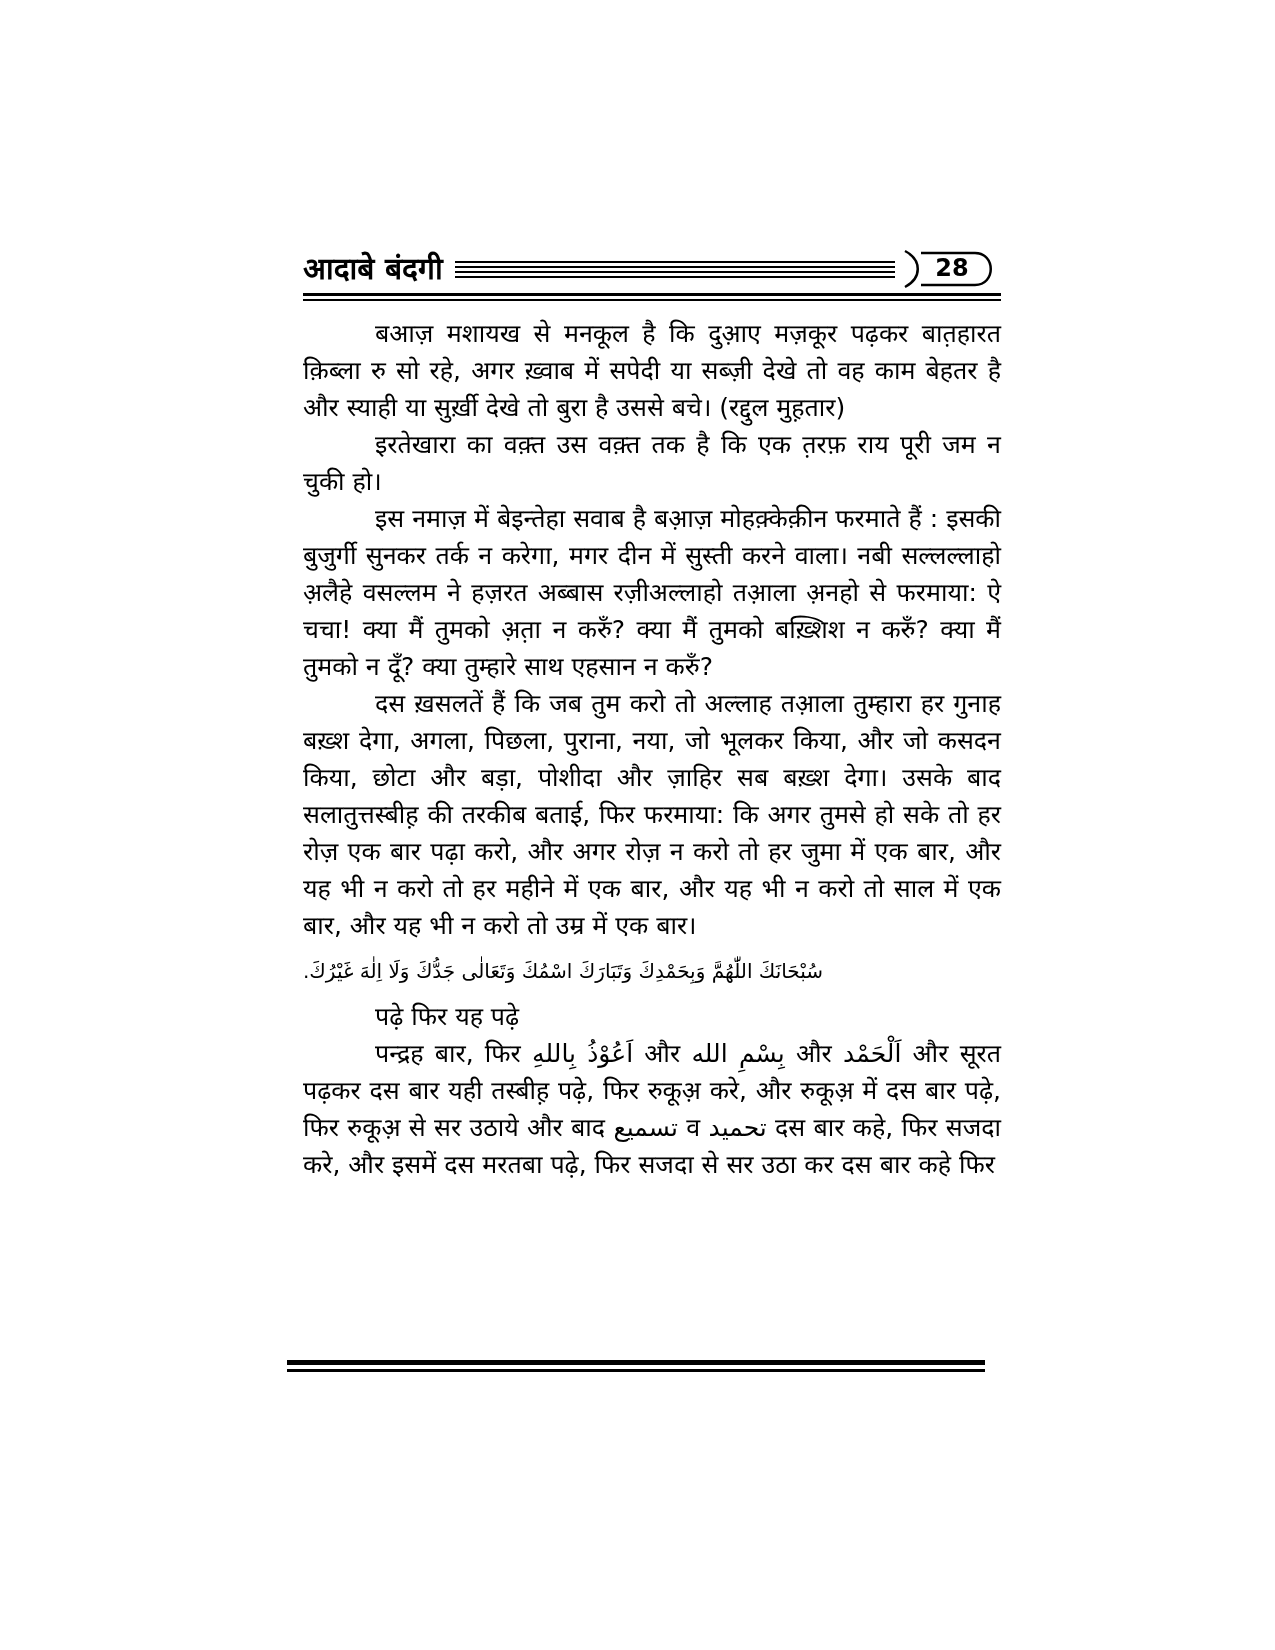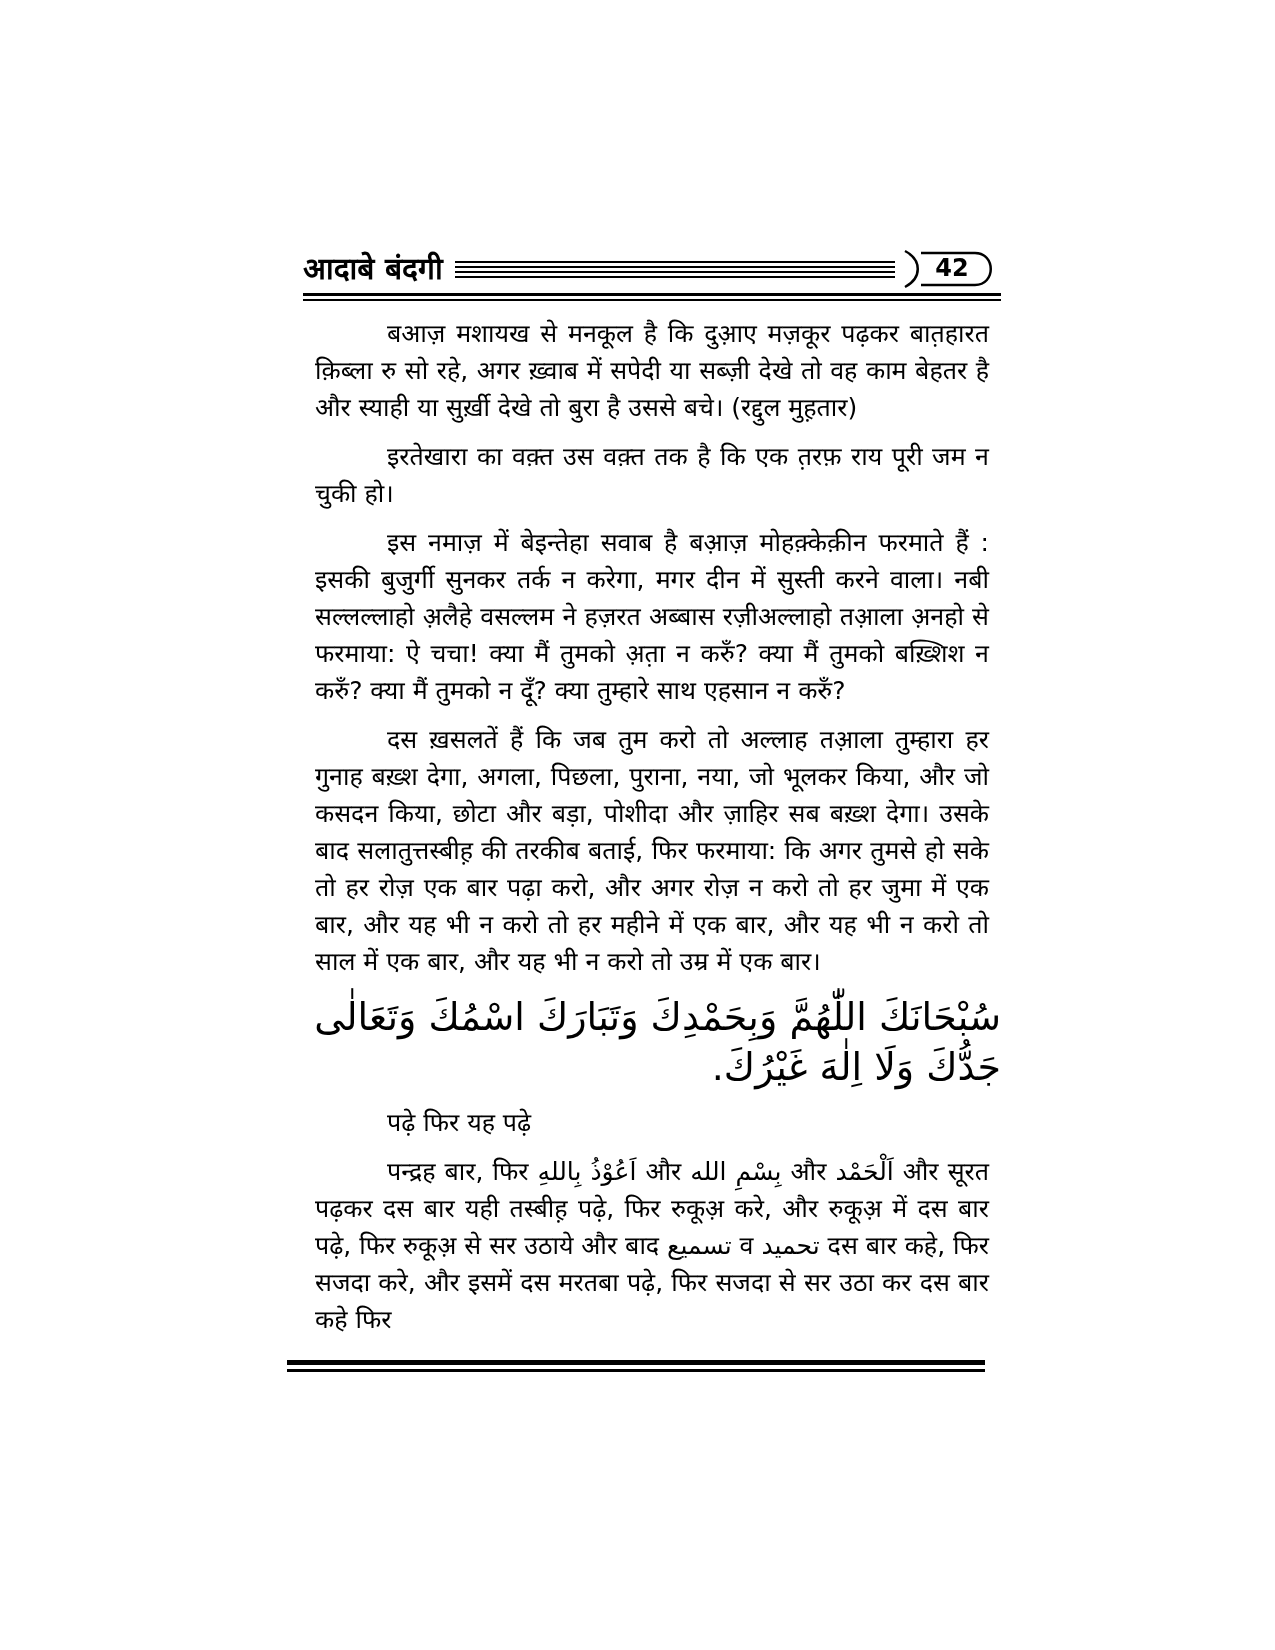--- a/index.html
+++ b/index.html
@@ -66,35 +66,35 @@
     border-bottom: 2px solid #000;
   }
   
   .body-text {
     margin-top: 14px;
     font-size: 25px;
     line-height: 37px;
     text-align: justify;
   }
   .body-text p {
-    margin: 12px;
+    margin: 0;
     text-indent: 72px;
   }
   .section-heading {
     font-size: 29px;
     font-weight: bold;
     margin: 14px 0 8px 60px;
     line-height: 40px;
     text-align: left;
   }
   .arabic-line {
     direction: rtl;
-    text-align: right;
+    text-align: left;
     text-indent: 0 !important;
-    font-size: 38px;
+    font-size: 20px;
     line-height: 50px;
     margin: 2px 0 !important;
   }
   
   .footer-rule {
     position: absolute;
     left: 287px;
     top: 1360px;
     width: 698px;
     height: 4px;
@@ -115,21 +115,21 @@
           <div class="hline"></div>
           <div class="hline"></div>
           <div class="hline"></div>
           <div class="hline"></div>
         </div>
         <div class="page-badge">
           <svg width="104" height="42" viewBox="0 0 104 42">
             <path d="M8 3 C25 12 25 30 8 39" fill="none" stroke="#000" stroke-width="2.5"></path>
             <path d="M24 5 H78 C99 5 99 37 78 37 H24" fill="none" stroke="#000" stroke-width="2.5"></path>
           </svg>
-          <span class="page-num">42</span>
+          <span class="page-num">28</span>
         </div>
       </div>
       <div class="header-double-rule"></div>
     </header>
 
     <main class="body-text">
       <p>बआज़ मशायख से मनकूल है कि दुआ़ए मज़कूर पढ़कर बात़हारत क़िब्ला रु सो रहे, अगर ख़्वाब में सपेदी या सब्ज़ी देखे तो वह काम बेहतर है और स्याही या सुर्ख़ी देखे तो बुरा है उससे बचे। (रद्दुल मुह़तार)</p>
       <p>इरतेखारा का वक़्त उस वक़्त तक है कि एक त़रफ़ राय पूरी जम न चुकी हो।</p>
       <p>इस नमाज़ में बेइन्तेहा सवाब है बआ़ज़ मोहक़्केक़ीन फरमाते हैं : इसकी बुजुर्गी सुनकर तर्क न करेगा, मगर दीन में सुस्ती करने वाला। नबी सल्लल्लाहो अ़लैहे वसल्लम ने हज़रत अब्बास रज़ीअल्लाहो तआ़ला अ़नहो से फरमाया: ऐ चचा! क्या मैं तुमको अ़त़ा न करुँ? क्या मैं तुमको बख़्शिश न करुँ? क्या मैं तुमको न दूँ? क्या तुम्हारे साथ एहसान न करुँ?</p>
       <p>दस ख़सलतें हैं कि जब तुम करो तो अल्लाह तआ़ला तुम्हारा हर गुनाह बख़्श देगा, अगला, पिछला, पुराना, नया, जो भूलकर किया, और जो कसदन किया, छोटा और बड़ा, पोशीदा और ज़ाहिर सब बख़्श देगा। उसके बाद सलातुत्तस्बीह़ की तरकीब बताई, फिर फरमाया: कि अगर तुमसे हो सके तो हर रोज़ एक बार पढ़ा करो, और अगर रोज़ न करो तो हर जुमा में एक बार, और यह भी न करो तो हर महीने में एक बार, और यह भी न करो तो साल में एक बार, और यह भी न करो तो उम्र में एक बार।</p>

